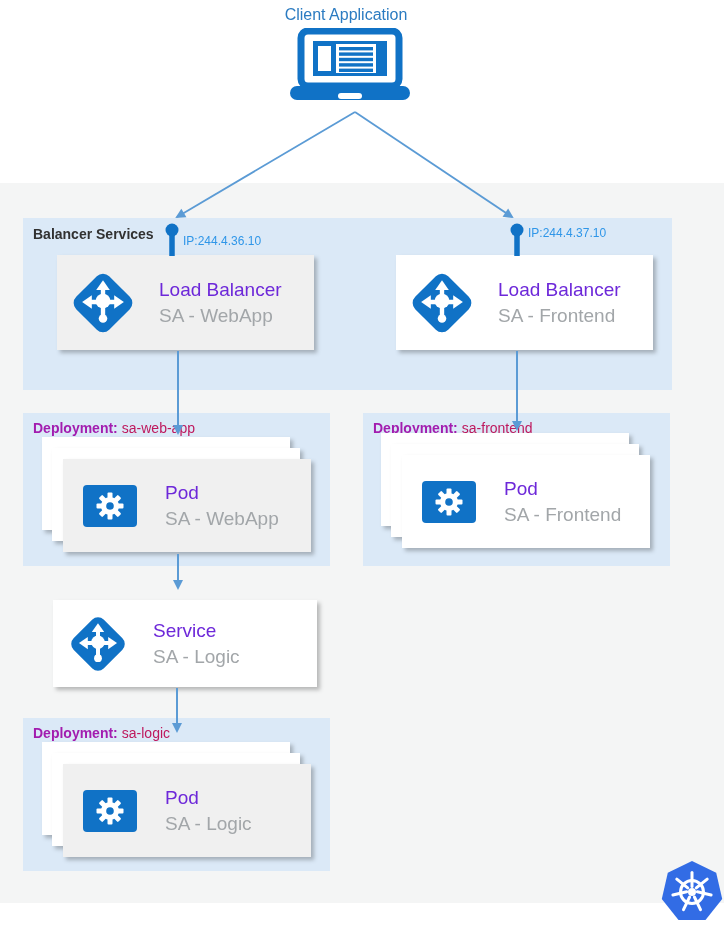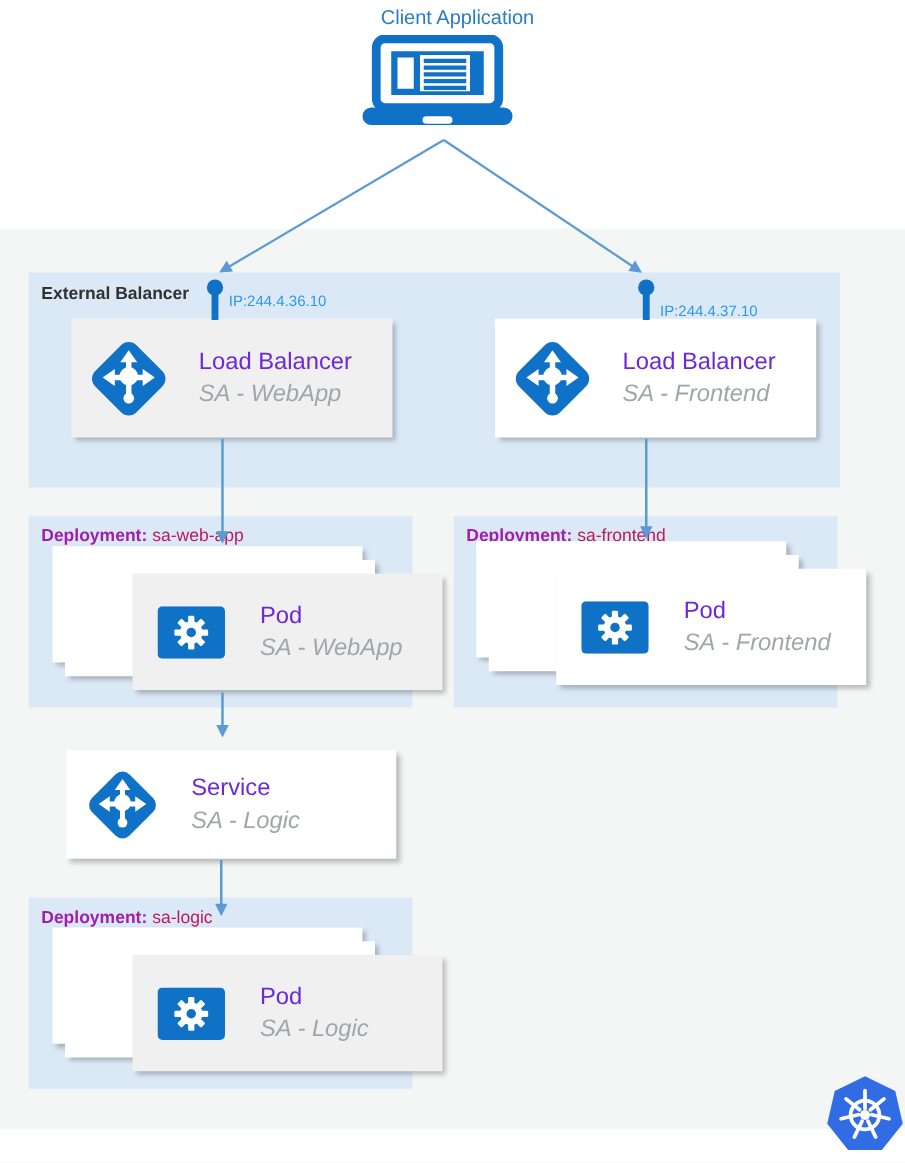--- a/index.html
+++ b/index.html
@@ -23,37 +23,37 @@
   .dep-name{color:#be185d;margin-left:4px;font-weight:normal;text-align:center;}
   
   .card{position:absolute;background:#ffffff;box-shadow:3px 3px 4px rgba(0,0,0,0.25);
         display:flex;align-items:center;}
   .card.gray{background:#f0f0f0;}
   .lb1{left:57px;top:255px;width:245px;height:95px;padding-left:12px;gap:22px;}
   .lb2{left:396px;top:255px;width:245px;height:95px;padding-left:12px;gap:22px;}
   .svc{left:53px;top:600px;width:250px;height:87px;padding-left:14px;gap:24px;align-items:center;}
   .card-text{display:flex;flex-direction:column;line-height:1.32;}
   .card-title{font-size:19px;color:#6d28d9;}
-  .card-sub{font-size:19px;color:#a2a6a9;font-style:italic;}
+  .card-sub{font-size:19px;color:#a2a6a9;}
   
   .ip-label{font-size:12px;color:#2f96e8;}
   .ip1{left:183px;top:234px;}
-  .ip2{left:528px;top:242px;}
-  
-  .client-label{left:254px;top:6px;width:224px;text-align:center;font-size:16px;color:#2b7bc1;}
+  .ip2{left:528px;top:226px;}
+  
+  .client-label{left:234px;top:6px;width:224px;text-align:center;font-size:16px;color:#2b7bc1;}
   
   .stack{position:absolute;width:269px;height:115px;}
   .stack1{left:42px;top:437px;}
   .stack2{left:381px;top:433px;}
   .stack3{left:42px;top:742px;}
   .s-card{position:absolute;width:248px;height:93px;background:#ffffff;
           box-shadow:3px 3px 4px rgba(0,0,0,0.25);}
   .s-b0{left:0;top:0;}
   .s-b1{left:10px;top:11px;}
-  .s-front{left:21px;top:22px;display:flex;align-items:center;padding-left:20px;gap:28px;box-sizing:border-box;margin-left:43px;}
+  .s-front{left:21px;top:22px;display:flex;align-items:center;padding-left:20px;gap:28px;box-sizing:border-box;}
   .s-front.gray{background:#f0f0f0;}
   
   .overlay{left:0;top:0;width:724px;height:930px;pointer-events:none;z-index:50;}
   .k8s{left:659px;top:859px;z-index:60;}
   .icon-wrap{display:inline-flex;flex:0 0 auto;}
 </style>
 </head>
 <body>
 
 <div class="abs canvas-gray"></div>
@@ -71,21 +71,21 @@
       <rect x="51" y="29.8" width="34" height="3.4"></rect>
       <rect x="51" y="35.2" width="34" height="3.4"></rect>
       <rect x="51" y="40.6" width="34" height="3.4"></rect>
     </g>
     <rect x="2" y="58" width="120" height="14" rx="7" fill="#1072c6"></rect>
     <rect x="50" y="65" width="24" height="6" rx="3" fill="#ffffff"></rect>
   </svg>
 </div>
 
 <div class="abs panel-blue panel-ext">
-  <div class="panel-label">External Balancer</div>
+  <div class="panel-label">Balancer Services</div>
 </div>
 
 <div class="abs ip-label ip1">IP:244.4.36.10</div>
 <div class="abs ip-label ip2">IP:244.4.37.10</div>
 
 <div class="card gray lb1">
   <span class="icon-wrap">
     <svg width="68" height="68" viewBox="0 0 70 70">
       <rect x="11" y="11" width="48" height="48" rx="9" fill="#1072c6" transform="rotate(45 35 35)"></rect>
       <g stroke="#ffffff" stroke-width="4.5" stroke-linecap="round">

